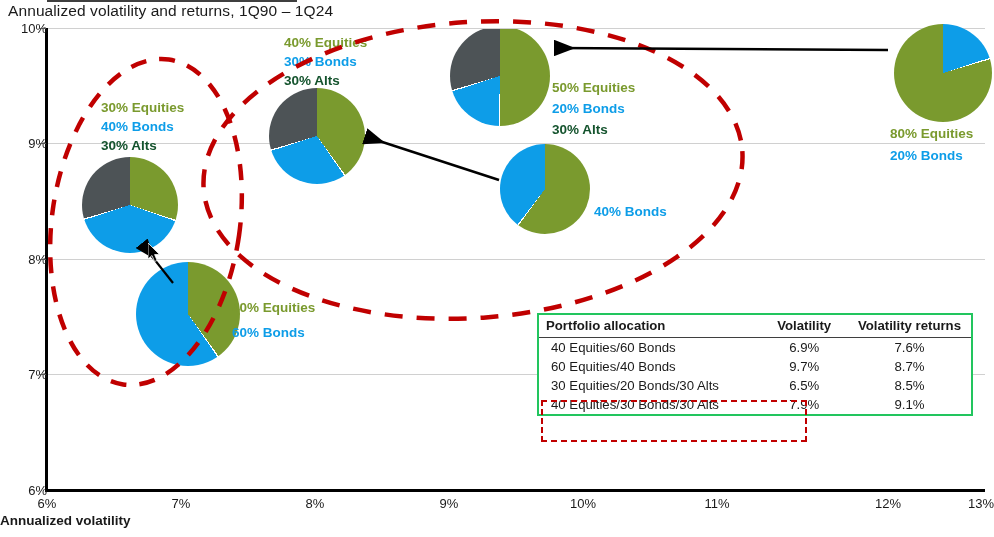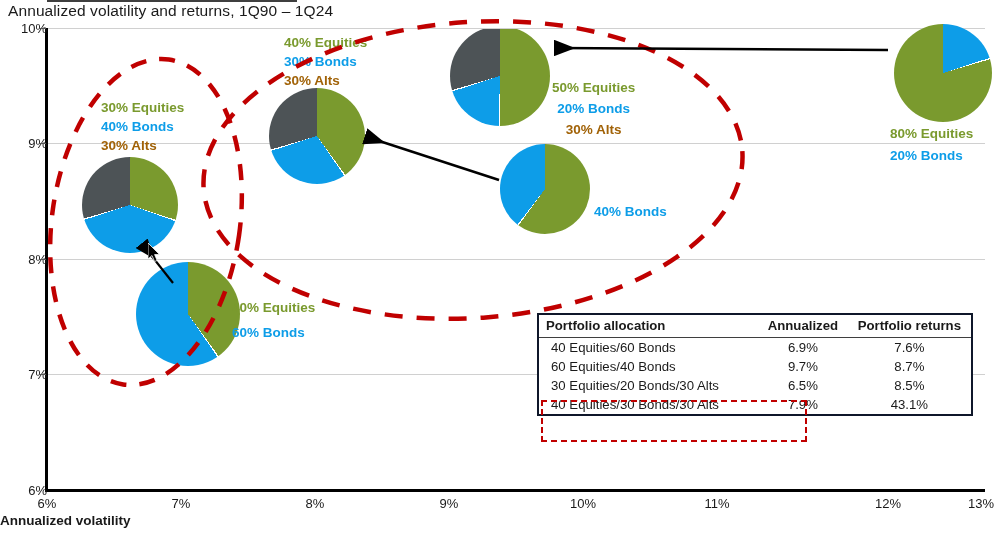--- a/index.html
+++ b/index.html
@@ -29,28 +29,28 @@
                 font-size:13.5px;font-weight:bold;color:#1a1a1a;}
 
   
   .pie{position:absolute;border-radius:50%;}
   .pie-clip{position:absolute;overflow:hidden;}
 
   
   .plabel{position:absolute;font-size:13.5px;font-weight:bold;line-height:19px;white-space:nowrap;}
   .eq{color:#7a9a2e;}
   .bd{color:#0d9de8;}
-  .al{color:#a16207;}
+  .al{color:#14532d;}
 
   
   #overlay{position:absolute;left:0;top:0;width:994px;height:537px;pointer-events:none;}
 
   
   #alloc-table{position:absolute;left:537px;top:313px;width:436px;
-               border:2px solid #0f172a;background:#fff;box-sizing:border-box;}
+               border:2px solid #22c55e;background:#fff;box-sizing:border-box;}
   #alloc-table table{border-collapse:collapse;width:100%;font-size:13.2px;color:#1a1a1a;}
   #alloc-table th{font-weight:bold;text-align:left;padding:3px 4px 4px 7px;
                   border-bottom:1.5px solid #3f3f3f;white-space:nowrap;}
   #alloc-table th.num{text-align:center;padding-left:0;padding-right:10px;}
   #alloc-table td{padding:2px 4px 2px 12px;white-space:nowrap;}
   #alloc-table td.num{text-align:center;padding-left:0;padding-right:10px;}
   #alloc-table th.c0,#alloc-table td.c0{width:215px;}
   #alloc-table th.c1,#alloc-table td.c1{width:96px;}
   #alloc-table th.c2,#alloc-table td.c2{width:auto;}
 
@@ -144,21 +144,21 @@
     <div class="bd">40% Bonds</div>
     <div class="al">30% Alts</div>
   </div>
 
   <div class="plabel" style="left:284px;top:33px;">
     <div class="eq">40% Equities</div>
     <div class="bd">30% Bonds</div>
     <div class="al">30% Alts</div>
   </div>
 
-  <div class="plabel" style="left:552px;top:77px;line-height:21px;text-align:center;">
+  <div class="plabel" style="left:552px;top:77px;line-height:21px;">
     <div class="eq">50% Equities</div>
     <div class="bd">20% Bonds</div>
     <div class="al">30% Alts</div>
   </div>
 
   <div class="plabel" style="left:232px;top:295px;line-height:25px;">
     <div class="eq">40% Equities</div>
     <div class="bd">60% Bonds</div>
   </div>
 
@@ -191,22 +191,22 @@
 
   <svg id="cursor" viewBox="0 0 14 20">
     <polygon points="0,0 0,16 4,12.5 6.6,18.6 9.1,17.4 6.6,11.6 11.6,11.6" fill="#000" stroke="#fff" stroke-width="0.8"></polygon>
   </svg>
 
   <div id="alloc-table">
     <table>
       <thead>
         <tr>
           <th class="c0">Portfolio allocation</th>
-          <th class="c1 num">Annualized</th>
-          <th class="c2 num">Portfolio returns</th>
+          <th class="c1 num">Volatility</th>
+          <th class="c2 num">Volatility returns</th>
         </tr>
       </thead>
       <tbody>
         <tr>
           <td class="c0">40 Equities/60 Bonds</td>
           <td class="c1 num">6.9%</td>
           <td class="c2 num">7.6%</td>
         </tr>
         <tr>
           <td class="c0">60 Equities/40 Bonds</td>
@@ -214,21 +214,21 @@
           <td class="c2 num">8.7%</td>
         </tr>
         <tr>
           <td class="c0">30 Equities/20 Bonds/30 Alts</td>
           <td class="c1 num">6.5%</td>
           <td class="c2 num">8.5%</td>
         </tr>
         <tr>
           <td class="c0">40 Equities/30 Bonds/30 Alts</td>
           <td class="c1 num">7.9%</td>
-          <td class="c2 num">43.1%</td>
+          <td class="c2 num">9.1%</td>
         </tr>
       </tbody>
     </table>
   </div>
 
   <div id="table-highlight"></div>
 
 </div>
 
 </body></html>

